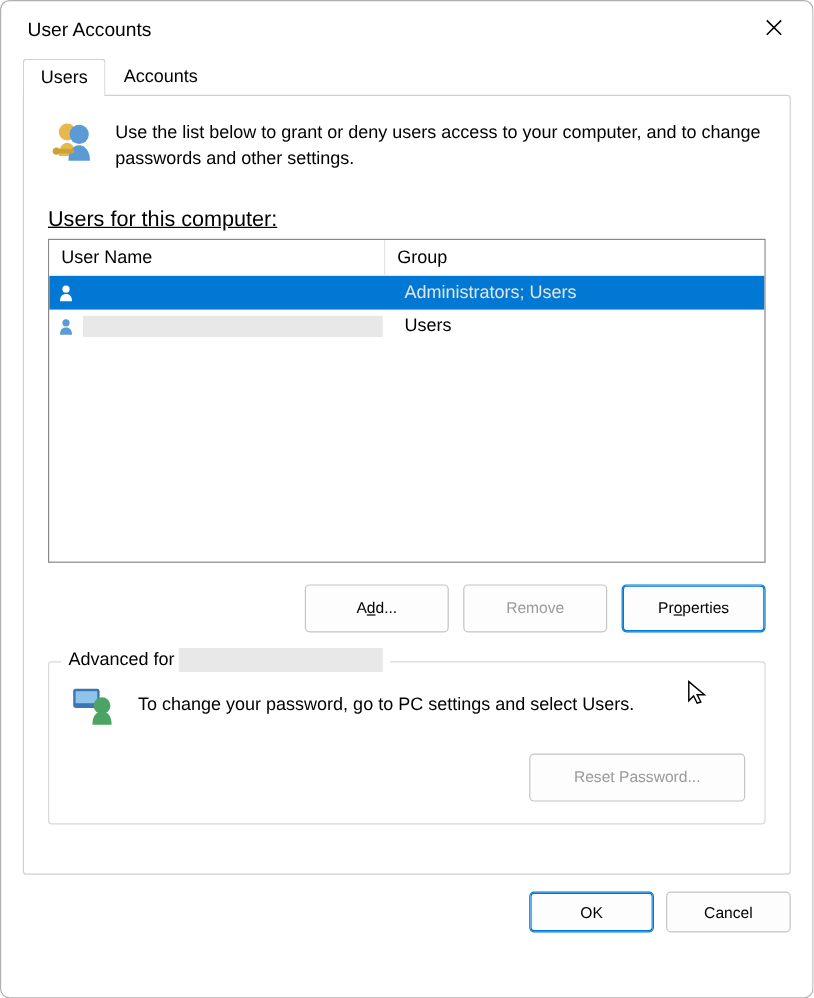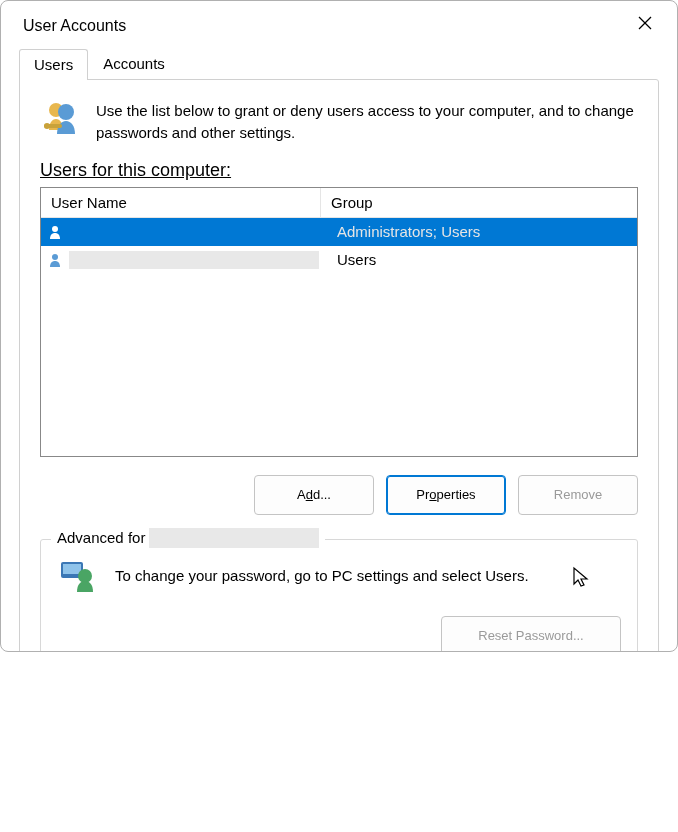--- a/index.html
+++ b/index.html
@@ -6,21 +6,21 @@
     body {
       font-family: "Segoe UI", Tahoma, sans-serif;
       font-size: 15px;
       background: #fff;
       width: 678px;
       height: 832px;
       color: #000;
     }
     .window {
       width: 678px;
-      height: 652px;
+      height: 832px;
       border: 1px solid #b0b0b0;
       border-radius: 8px;
       background: #fff;
       display: flex;
       flex-direction: column;
       overflow: hidden;
     }
     .titlebar {
       display: flex;
       align-items: center;
@@ -46,21 +46,21 @@
       z-index: 2;
       top: 1px;
     }
     .tab-panel {
       border: 1px solid #d0d0d0;
       border-radius: 0 3px 3px 3px;
       padding: 18px 20px 24px 20px;
       min-height: 650px;
       position: relative;
     }
-    .intro { display: flex; gap: 14px; margin-bottom: 16px; }
+    .intro { display: flex; gap: 14px; margin-bottom: 28px; }
     .intro-icon { width: 42px; height: 42px; flex-shrink: 0; }
     .intro-text { font-size: 15px; line-height: 1.45; padding-top: 2px; }
     .list-label { font-size: 18px; margin-bottom: 6px; text-decoration: underline; }
     .list-box {
       border: 1px solid #888;
       height: 270px;
       background: #fff;
       overflow: hidden;
     }
     .list-head {
@@ -232,22 +232,22 @@
             <div class="row-name">
                 <span class="redact"></span>
               </div>
             <div class="row-group">Users</div>
           </div>
         </div>
       </div>
 
       <div class="btn-row">
         <button class="btn">A<span class="u-underline">d</span>d...</button>
+        <button class="btn" disabled="">Remove</button>
         <button class="btn highlight">Pr<span class="u-underline">o</span>perties</button>
-        <button class="btn" disabled="">Remove</button>
       </div>
 
       <div class="fieldset">
         <div class="fieldset-legend">
           <span>Advanced for</span>
           <span class="legend-redact"></span>
         </div>
         <div class="pw-row">
           <div class="pw-icon">
             <svg viewBox="0 0 40 40" width="40" height="40">

